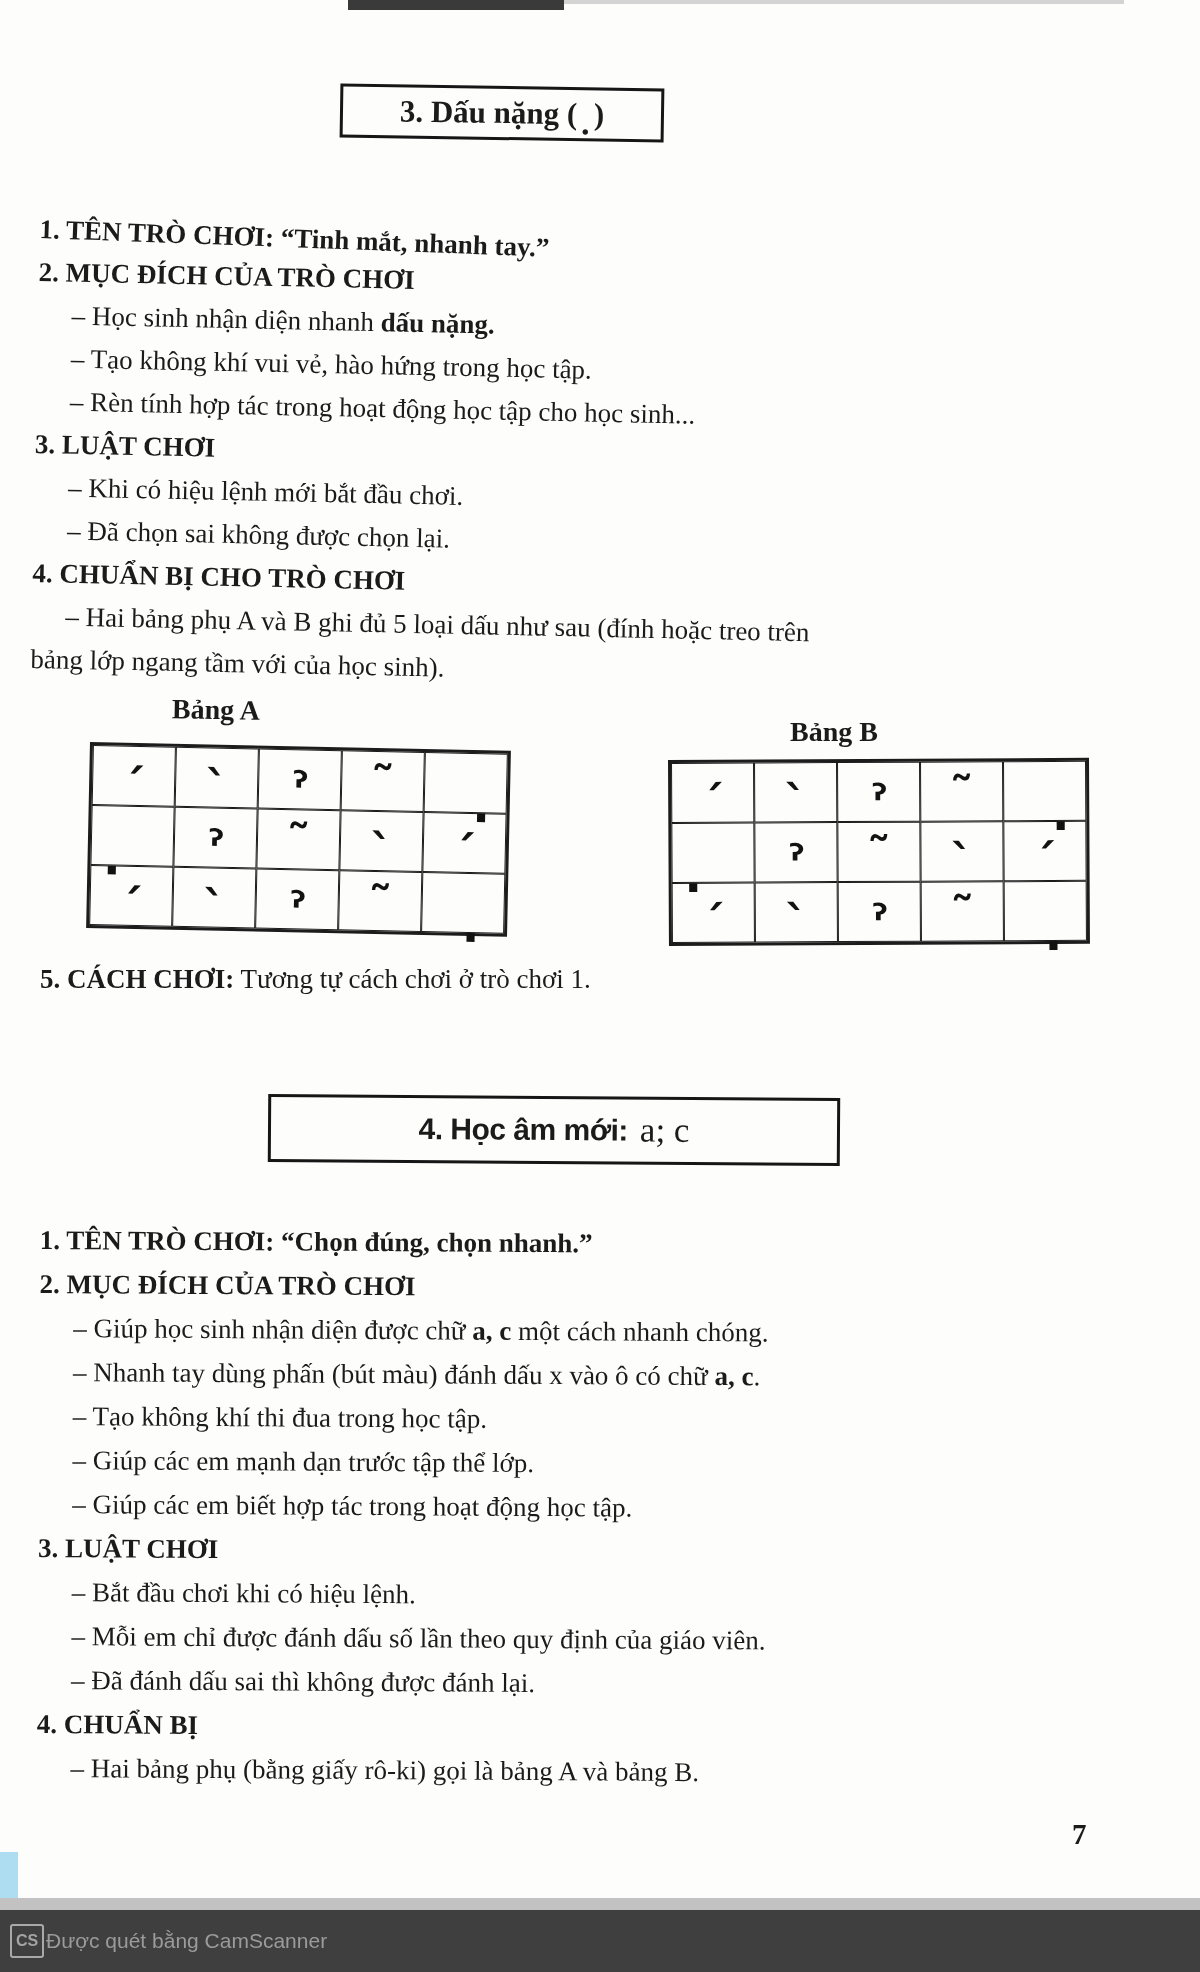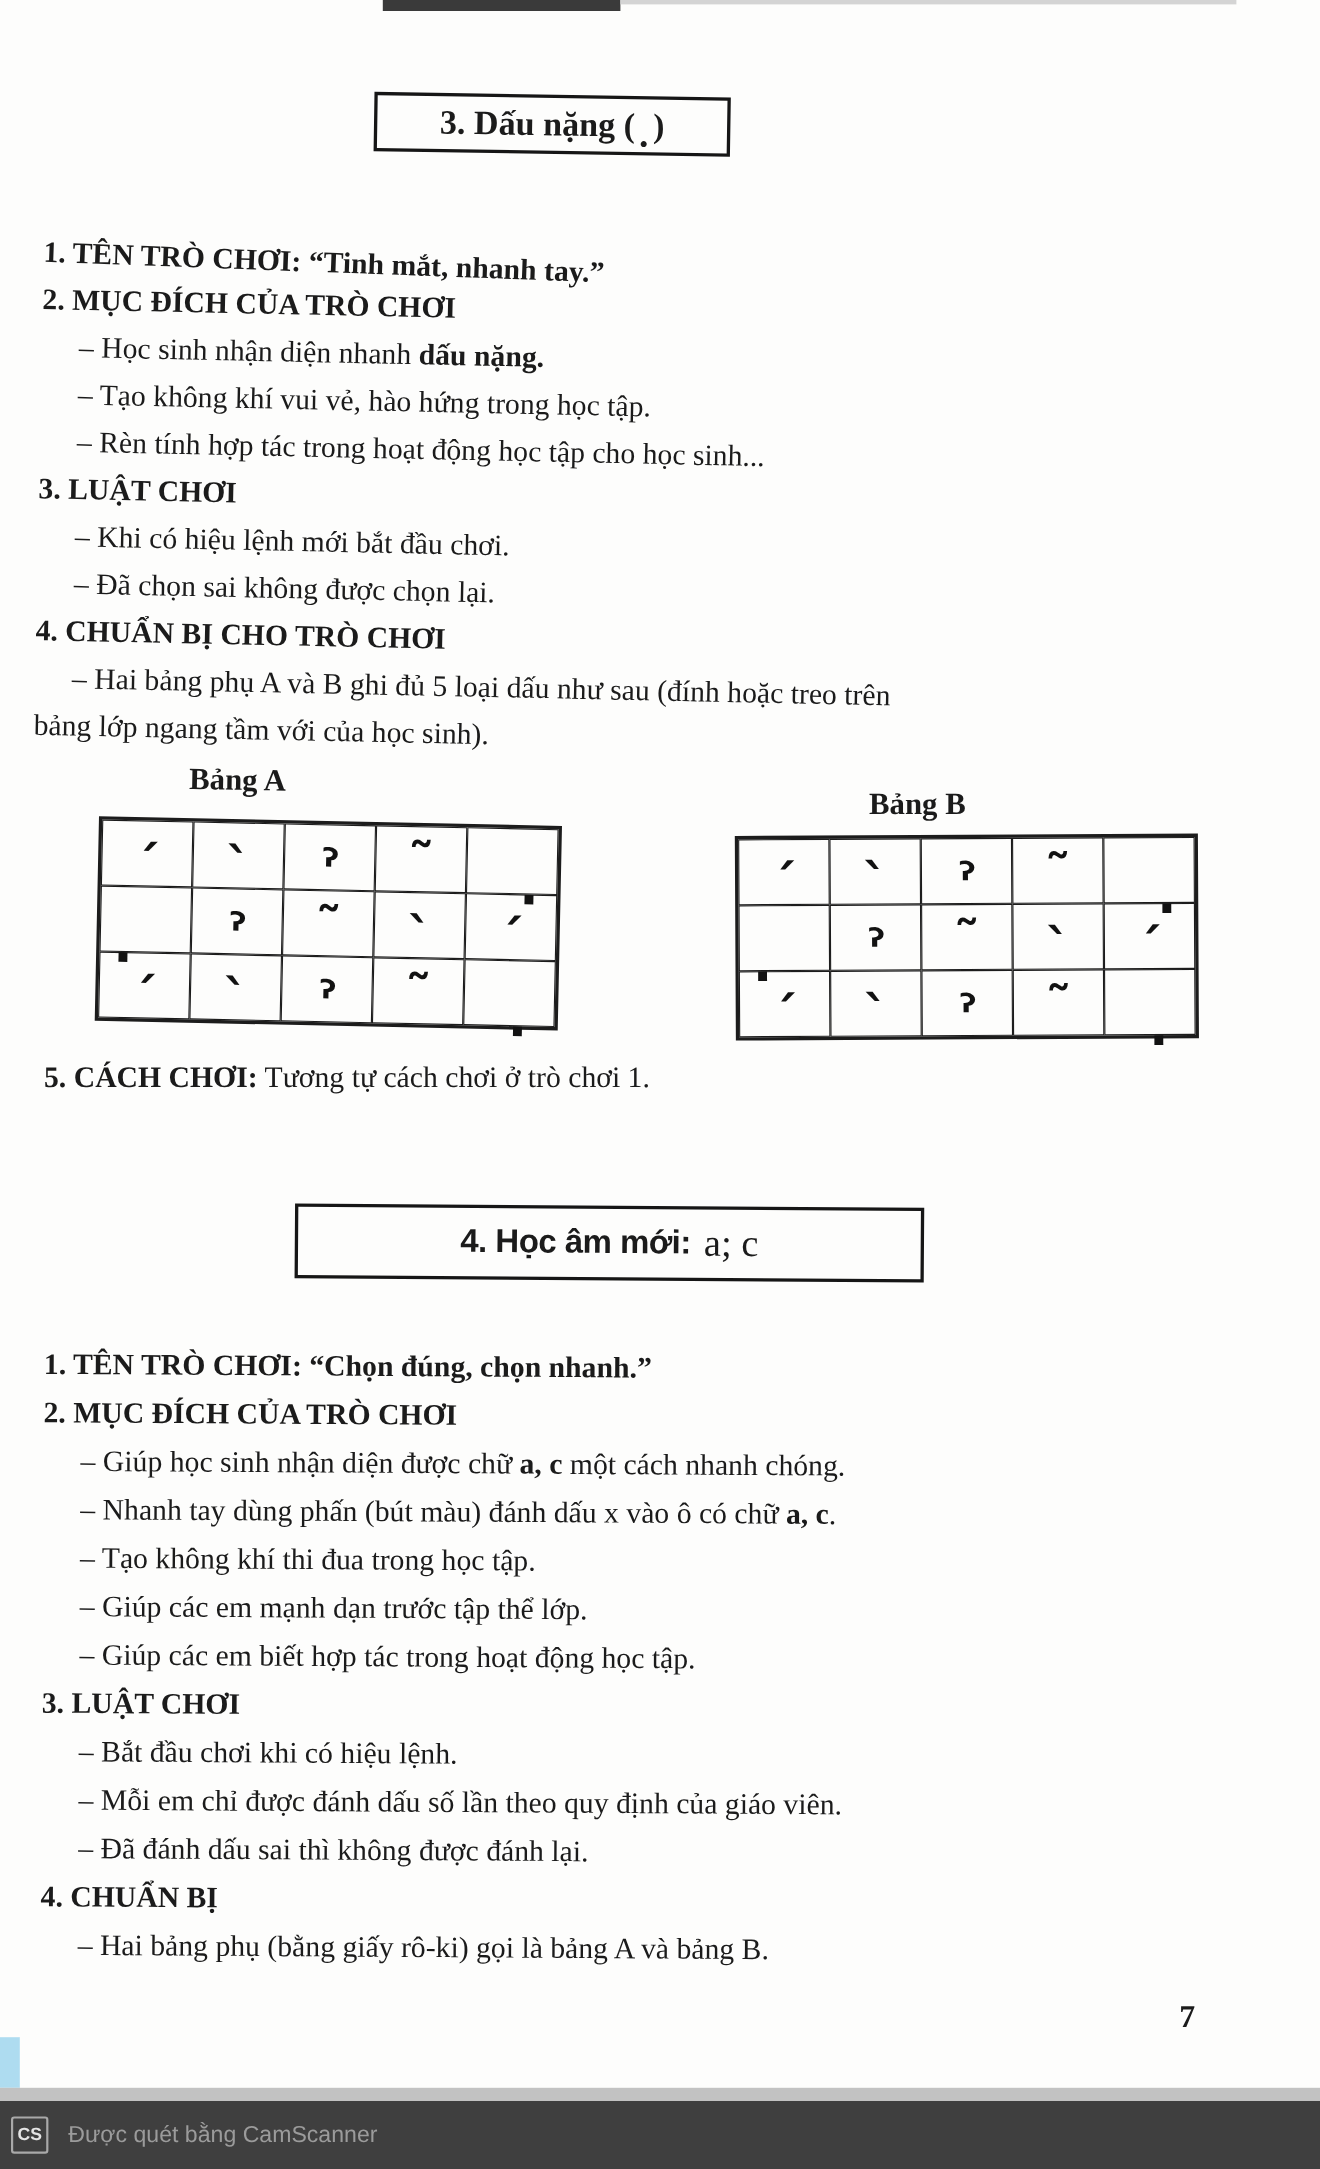--- a/index.html
+++ b/index.html
@@ -13,23 +13,23 @@
   .top-strip-faint{position:absolute;left:564px;top:0;width:560px;height:4px;background:#d4d4d4;}
   .blue-chip{position:absolute;left:0;top:1852px;width:18px;height:46px;background:#aedcf0;}
   .scan-strip{position:absolute;left:0;top:1898px;width:1200px;height:12px;background:#c2c2c2;}
   .footer-bar{
     position:absolute;left:0;top:1910px;width:1200px;height:62px;background:#3f3f3f;
     display:flex;align-items:center;font-family:"Liberation Sans",sans-serif;
   }
   .cs-box{
     width:30px;height:30px;margin-left:10px;border:2px solid #a9a9a9;border-radius:3px;
     display:flex;align-items:center;justify-content:center;
-    color:#e5e5e5;font-size:16px;font-weight:bold;text-align:center;
-  }
-  .footer-text{margin-left:18px;color:#9b9b9b;font-size:21px;}
+    color:#a3a3a3;font-size:16px;font-weight:bold;text-align:center;
+  }
+  .footer-text{margin-left:2px;color:#9b9b9b;font-size:21px;}
   
   .titlebox1{
     position:absolute;left:340px;top:86px;width:318px;height:48px;
     border:3px solid #161616;background:#fdfdfc;
     display:flex;align-items:center;justify-content:center;
     font-weight:bold;font-size:31px;
     transform:rotate(0.9deg);
   }
   .titlebox1 .low-dot{position:relative;top:9px;font-size:34px;line-height:0;padding:0 4px;}
   .titlebox2{

